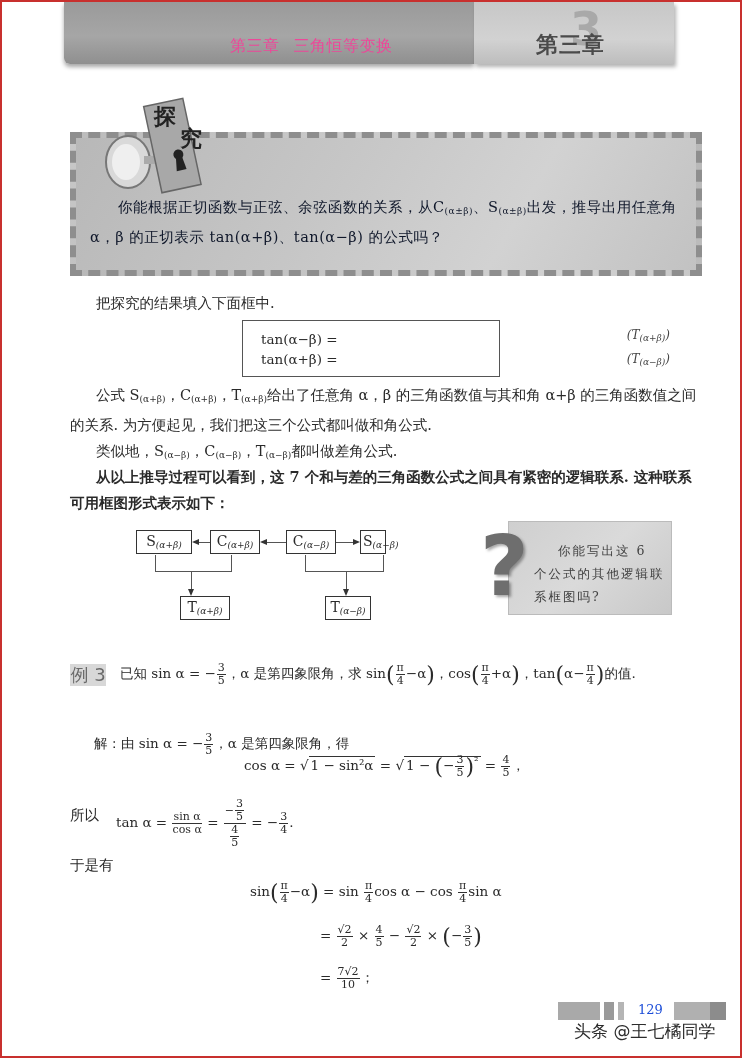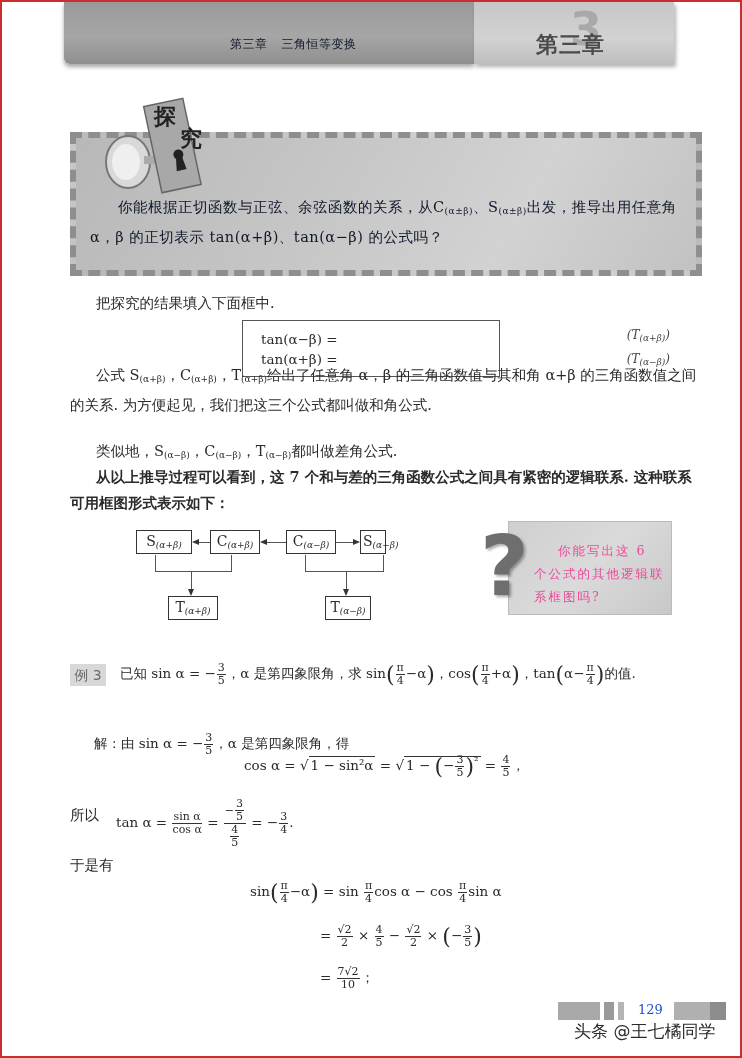--- a/index.html
+++ b/index.html
@@ -18,21 +18,21 @@
       background: linear-gradient(180deg, #9a9a9a 0%, #a6a6a6 55%, #8f8f8f 100%);
       border-radius: 0 0 0 6px;
       box-shadow: 0 3px 4px rgba(0,0,0,0.35);
     }
     .header-tab {
       left: 472px; top: 0; width: 200px; height: 62px;
       background: linear-gradient(180deg, #c7c7c7 0%, #d2d2d2 60%, #bdbdbd 100%);
       box-shadow: 2px 3px 4px rgba(0,0,0,0.3);
     }
     .header-title {
-      left: 228px; top: 34px; font-size: 12px; color: #0f172a;
+      left: 228px; top: 34px; font-size: 16px; color: #ec4899;
       letter-spacing: 0.5px; font-family: Liberation Serif, serif;
     }
     .header-title span { margin-right: 14px; }
     .chapter-big-num {
       left: 568px; top: 4px; font-size: 46px; font-weight: bold; color: #a9a9a9;
       font-family: "DejaVu Sans", sans-serif; line-height: 1;
     }
     .chapter-label {
       left: 534px; top: 28px; font-size: 22px; font-weight: bold; color: #4b4b4b;
       font-family: "DejaVu Sans", sans-serif; letter-spacing: 1px;
@@ -78,26 +78,26 @@
       background: linear-gradient(135deg, #cfcfcf 0%, #dadada 50%, #c8c8c8 100%);
       border: 1px solid #bbb;
     }
     .question-mark {
       left: 478px; top: 522px; font-size: 84px; font-weight: bold; color: #6e6e6e;
       font-family: "DejaVu Sans", sans-serif; line-height: 1;
       text-shadow: 2px 2px 3px rgba(0,0,0,0.35);
     }
     .question-text {
       left: 532px; top: 537px; width: 132px; font-size: 12.5px; line-height: 23px;
-      text-indent: 24px; letter-spacing: 2px; color: #ec4899;
+      text-indent: 24px; letter-spacing: 2px; color: #404040;
     }
 
     .example-tag {
       left: 68px; top: 662px; width: 36px; height: 22px; background: #d8d8d8;
-      color: #6a6a6a; font-size: 14px; line-height: 22px; text-align: center;
+      color: #6a6a6a; font-size: 18px; line-height: 22px; text-align: center;
       font-family: "DejaVu Sans", sans-serif;
     }
     .frac { display: inline-block; vertical-align: middle; text-align: center; font-size: 11px; line-height: 12px; margin: 0 1px; }
     .frac .num { display: block; border-bottom: 1px solid #333; padding: 0 1px; }
     .frac .den { display: block; }
     .big-paren { font-size: 22px; vertical-align: middle; font-weight: lighter; }
     .sqrt { border-top: 1px solid #333; padding: 0 2px; }
     .math { font-size: 13.5px; }
 
     .page-num-bar { top: 1000px; height: 18px; position: absolute; }
@@ -143,34 +143,34 @@
   <div>tan(α−β) =</div>
   <div>tan(α+β) =</div>
 </div>
 <div class="abs fill-label" style="top:326px;">
   <span>(T</span><span class="sub">(α+β)</span><span>)</span>
 </div>
 <div class="abs fill-label" style="top:350px;">
   <span>(T</span><span class="sub">(α−β)</span><span>)</span>
 </div>
 
-<div class="abs p" style="left:68px; top:360px; width:630px; text-indent:26px;">
+<div class="abs p" style="left:68px; top:380px; width:630px; text-indent:26px;">
   <span>公式 S</span><span class="sub">(α+β)</span><span>，C</span><span class="sub">(α+β)</span><span>，T</span><span class="sub">(α+β)</span><span>给出了任意角 α，β 的三角函数值与其和角 α+β 的三角函数值之间的关系. 为方便起见，我们把这三个公式都叫做和角公式.</span>
 </div>
 <div class="abs p" style="left:94px; top:436px;">
   <span>类似地，S</span><span class="sub">(α−β)</span><span>，C</span><span class="sub">(α−β)</span><span>，T</span><span class="sub">(α−β)</span><span>都叫做差角公式.</span>
 </div>
 <div class="abs p bold" style="left:68px; top:462px; width:630px; text-indent:26px;">从以上推导过程可以看到，这 7 个和与差的三角函数公式之间具有紧密的逻辑联系. 这种联系可用框图形式表示如下：</div>
 
 <div class="abs" style="left:0; top:0;">
   <div class="dbox" style="left:134px; top:528px; width:56px;"><span>S</span><span class="sub">(α+β)</span></div>
   <div class="dbox" style="left:208px; top:528px; width:50px;"><span>C</span><span class="sub">(α+β)</span></div>
   <div class="dbox" style="left:284px; top:528px; width:50px;"><span>C</span><span class="sub">(α−β)</span></div>
   <div class="dbox" style="left:358px; top:528px; width:26px;"><span>S</span><span class="sub">(α−β)</span></div>
-  <div class="dbox" style="left:166px; top:594px; width:50px;text-align:center;"><span>T</span><span class="sub">(α+β)</span></div>
+  <div class="dbox" style="left:178px; top:594px; width:50px;text-align:center;"><span>T</span><span class="sub">(α+β)</span></div>
   <div class="dbox" style="left:323px; top:594px; width:46px;"><span>T</span><span class="sub">(α−β)</span></div>
 
   <div class="line" style="left:196px; top:540px; width:12px; height:1px;"></div>
   <div class="arrowL" style="left:190px; top:537px;"></div>
   <div class="line" style="left:264px; top:540px; width:20px; height:1px;"></div>
   <div class="arrowL" style="left:258px; top:537px;"></div>
   <div class="line" style="left:334px; top:540px; width:18px; height:1px;"></div>
   <div class="arrowR" style="left:351px; top:537px;"></div>
 
   <div class="line" style="left:153px; top:553px; width:1px; height:16px;"></div>

